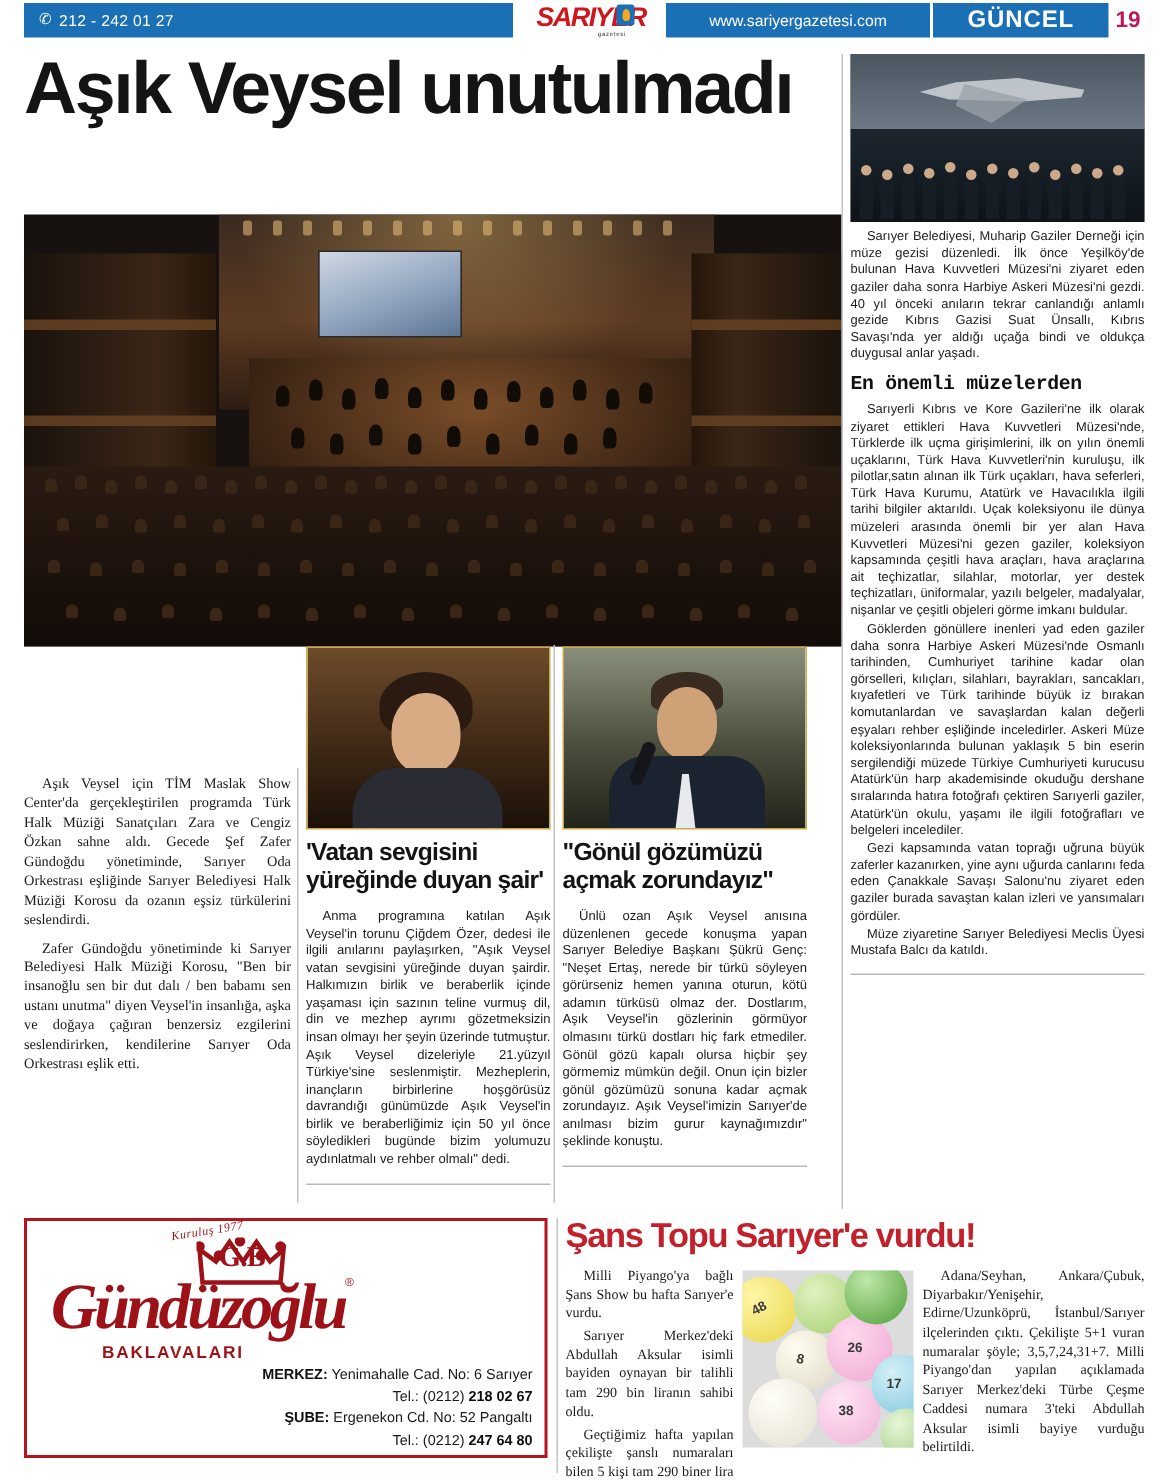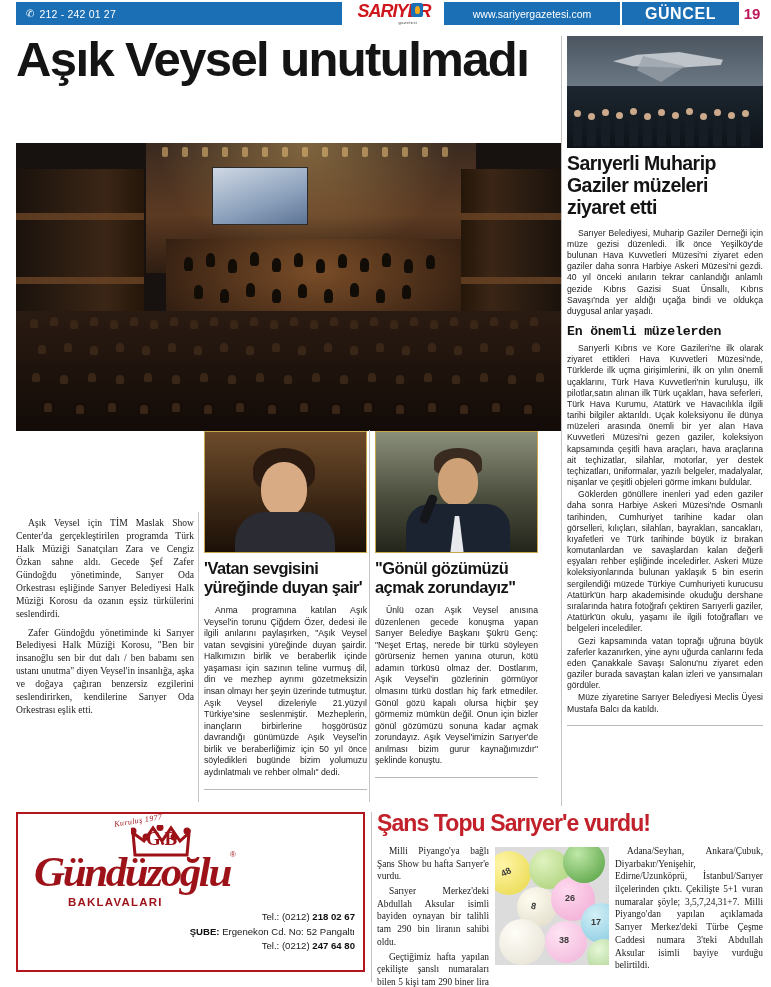--- a/index.html
+++ b/index.html
@@ -503,21 +503,20 @@
       <i style="left:174px;height:30px"></i>
     </div>
   </div>
 
   <div class="vrule" style="left:198px; top:512px; height:290px;"></div>
   <div class="vrule" style="left:369px; top:430px; height:372px;"></div>
   <div class="vrule" style="left:561px; top:36px; height:770px;"></div>
   <div class="vrule" style="left:371px; top:812px; height:170px;"></div>
 
   <div class="rc">
-    <div class="rc-head">Sarıyerli Muharip Gaziler müzeleri ziyaret etti</div>
     <div class="rc-body">
       <p>Sarıyer Belediyesi, Muharip Gaziler Derneği için müze gezisi düzenledi. İlk önce Yeşilköy'de bulunan Hava Kuvvetleri Müzesi'ni ziyaret eden gaziler daha sonra Harbiye Askeri Müzesi'ni gezdi. 40 yıl önceki anıların tekrar canlandığı anlamlı gezide Kıbrıs Gazisi Suat Ünsallı, Kıbrıs Savaşı'nda yer aldığı uçağa bindi ve oldukça duygusal anlar yaşadı.</p>
     </div>
     <div class="rc-sub">En önemli müzelerden</div>
     <div class="rc-body">
       <p>Sarıyerli Kıbrıs ve Kore Gazileri'ne ilk olarak ziyaret ettikleri Hava Kuvvetleri Müzesi'nde, Türklerde ilk uçma girişimlerini, ilk on yılın önemli uçaklarını, Türk Hava Kuvvetleri'nin kuruluşu, ilk pilotlar,satın alınan ilk Türk uçakları, hava seferleri, Türk Hava Kurumu, Atatürk ve Havacılıkla ilgili tarihi bilgiler aktarıldı. Uçak koleksiyonu ile dünya müzeleri arasında önemli bir yer alan Hava Kuvvetleri Müzesi'ni gezen gaziler, koleksiyon kapsamında çeşitli hava araçları, hava araçlarına ait teçhizatlar, silahlar, motorlar, yer destek teçhizatları, üniformalar, yazılı belgeler, madalyalar, nişanlar ve çeşitli objeleri görme imkanı buldular.</p>
       <p>Göklerden gönüllere inenleri yad eden gaziler daha sonra Harbiye Askeri Müzesi'nde Osmanlı tarihinden, Cumhuriyet tarihine kadar olan görselleri, kılıçları, silahları, bayrakları, sancakları, kıyafetleri ve Türk tarihinde büyük iz bırakan komutanlardan ve savaşlardan kalan değerli eşyaları rehber eşliğinde inceledirler. Askeri Müze koleksiyonlarında bulunan yaklaşık 5 bin eserin sergilendiği müzede Türkiye Cumhuriyeti kurucusu Atatürk'ün harp akademisinde okuduğu dershane sıralarında hatıra fotoğrafı çektiren Sarıyerli gaziler, Atatürk'ün okulu, yaşamı ile ilgili fotoğrafları ve belgeleri incelediler.</p>
       <p>Gezi kapsamında vatan toprağı uğruna büyük zaferler kazanırken, yine aynı uğurda canlarını feda eden Çanakkale Savaşı Salonu'nu ziyaret eden gaziler burada savaştan kalan izleri ve yansımaları gördüler.</p>
       <p>Müze ziyaretine Sarıyer Belediyesi Meclis Üyesi Mustafa Balcı da katıldı.</p>
     </div>
@@ -566,20 +565,24 @@
       <circle cx="29" cy="2.5" r="3.5" fill="#9d1218"></circle>
       <circle cx="43" cy="12" r="3.5" fill="#9d1218"></circle>
       <circle cx="56" cy="6" r="3.5" fill="#9d1218"></circle>
     </svg>
     <div class="ad-gb">G.B</div>
     <div class="ad-brand">Gündüzoğlu</div>
     <div class="ad-reg">®</div>
     <div class="ad-baklava">BAKLAVALARI</div>
     <div class="ad-contact">
       <div>
+        <span class="lbl">MERKEZ:</span>
+        <span>Yenimahalle Cad. No: 6 Sarıyer</span>
+      </div>
+      <div>
         <span>Tel.: (0212)</span>
         <b>218 02 67</b>
       </div>
       <div>
         <span class="lbl">ŞUBE:</span>
         <span>Ergenekon Cd. No: 52 Pangaltı</span>
       </div>
       <div>
         <span>Tel.: (0212)</span>
         <b>247 64 80</b>

